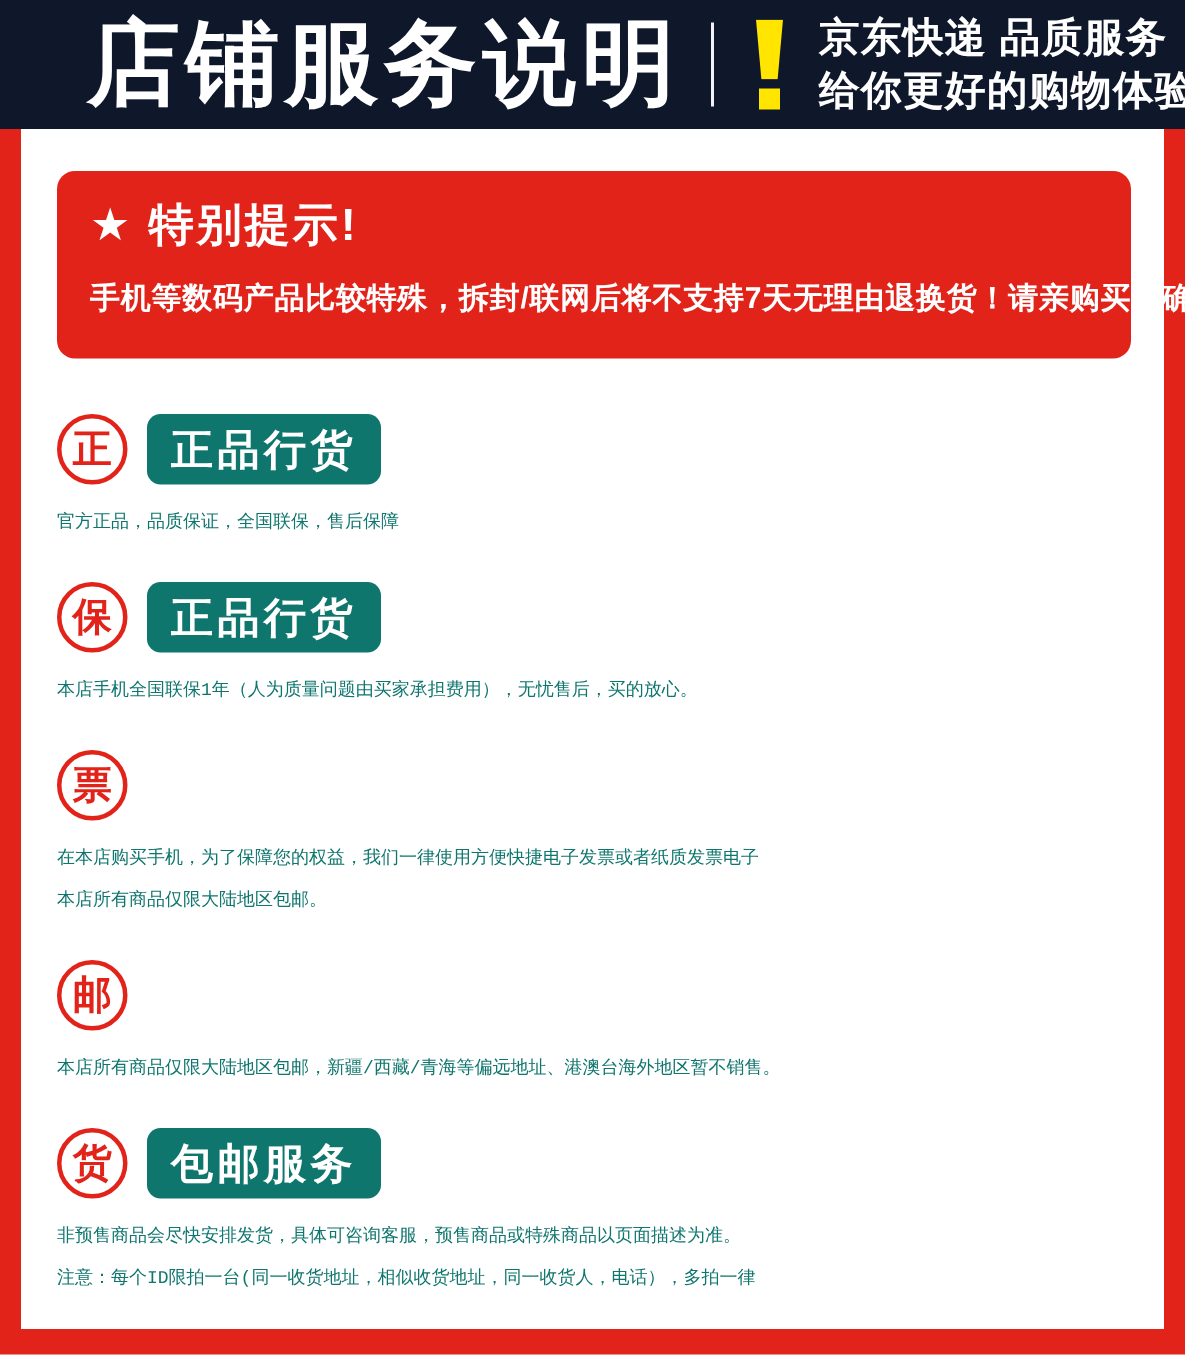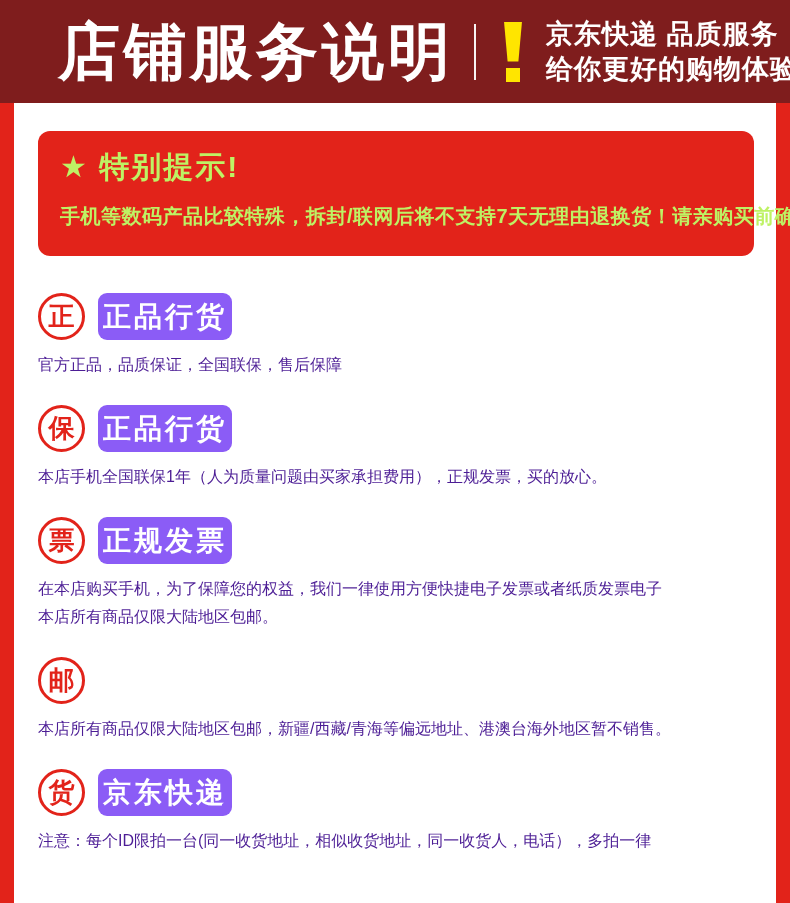--- a/index.html
+++ b/index.html
@@ -7,26 +7,26 @@
   body {
     width: 790px;
     height: 903px;
     background: #e2231a;
     font-family: "Liberation Sans", "DejaVu Sans", sans-serif;
     overflow: hidden;
   }
 
   
   .header {
-    height: 103px;
+    height: 86px;
     display: flex;
     align-items: center;
     padding-left: 58px;
     padding-right: 20px;
-    background: #7f1d1d;
+    background: #0f172a;
   }
   .header-title {
     color: #ffffff;
     font-size: 62px;
     font-weight: 800;
     letter-spacing: 4px;
     line-height: 1;
     white-space: nowrap;
   }
   .header-divider {
@@ -71,21 +71,21 @@
     background: #ffffff;
     height: 800px;
     padding: 28px 22px 0 24px;
   }
 
   
   .notice {
     background: #e2231a;
     border-radius: 12px;
     padding: 16px 22px 24px 22px;
-    color: #bef264;
+    color: #ffffff;
   }
   .notice-title {
     font-size: 30px;
     font-weight: 800;
     letter-spacing: 2px;
     margin-bottom: 12px;
   }
   .notice-line {
     font-size: 20px;
     line-height: 32px;
@@ -111,38 +111,39 @@
     font-weight: 800;
     display: flex;
     align-items: center;
     justify-content: center;
     flex: none;
     background: #ffffff;
   }
   .sec-pill {
     margin-left: 13px;
     height: 47px;
-    padding: 0 5px;
-    background: #8b5cf6;
+    padding: 0 16px;
+    background: #0f766e;
     border-radius: 9px;
     display: flex;
     align-items: center;
     justify-content: center;
     color: #ffffff;
     font-size: 28px;
     font-weight: 800;
     letter-spacing: 3px;
     white-space: nowrap;
   }
   .sec-text { margin-top: 11px; }
   .sec-line {
-    font-size: 16px;
+    font-size: 12px;
     line-height: 28px;
-    color: #4c1d95;
-    white-space: nowrap;
+    color: #0f766e;
+    white-space: nowrap;
+    font-family: Liberation Mono, monospace;
   }
 </style>
 </head>
 <body>
 
 <div class="header">
   <div class="header-title">店铺服务说明</div>
   <div class="header-divider"></div>
   <div class="excl">
     <div class="excl-bar"></div>
@@ -170,48 +171,48 @@
       <div class="sec-line">官方正品，品质保证，全国联保，售后保障</div>
     </div>
   </div>
 
   <div class="section">
     <div class="sec-head">
       <div class="sec-icon">保</div>
       <div class="sec-pill">正品行货</div>
     </div>
     <div class="sec-text">
-      <div class="sec-line">本店手机全国联保1年（人为质量问题由买家承担费用），正规发票，买的放心。</div>
+      <div class="sec-line">本店手机全国联保1年（人为质量问题由买家承担费用），无忧售后，买的放心。</div>
     </div>
   </div>
 
   <div class="section">
     <div class="sec-head">
       <div class="sec-icon">票</div>
-      <div class="sec-pill">正规发票</div>
     </div>
     <div class="sec-text">
       <div class="sec-line">在本店购买手机，为了保障您的权益，我们一律使用方便快捷电子发票或者纸质发票电子</div>
       <div class="sec-line">本店所有商品仅限大陆地区包邮。</div>
     </div>
   </div>
 
   <div class="section">
     <div class="sec-head">
       <div class="sec-icon">邮</div>
     </div>
     <div class="sec-text">
       <div class="sec-line">本店所有商品仅限大陆地区包邮，新疆/西藏/青海等偏远地址、港澳台海外地区暂不销售。</div>
     </div>
   </div>
 
   <div class="section">
     <div class="sec-head">
       <div class="sec-icon">货</div>
-      <div class="sec-pill">京东快递</div>
-    </div>
-    <div class="sec-text">
+      <div class="sec-pill">包邮服务</div>
+    </div>
+    <div class="sec-text">
+      <div class="sec-line">非预售商品会尽快安排发货，具体可咨询客服，预售商品或特殊商品以页面描述为准。</div>
       <div class="sec-line">注意：每个ID限拍一台(同一收货地址，相似收货地址，同一收货人，电话），多拍一律</div>
 
     </div>
   </div>
 
 </div>
 
 </body></html>

